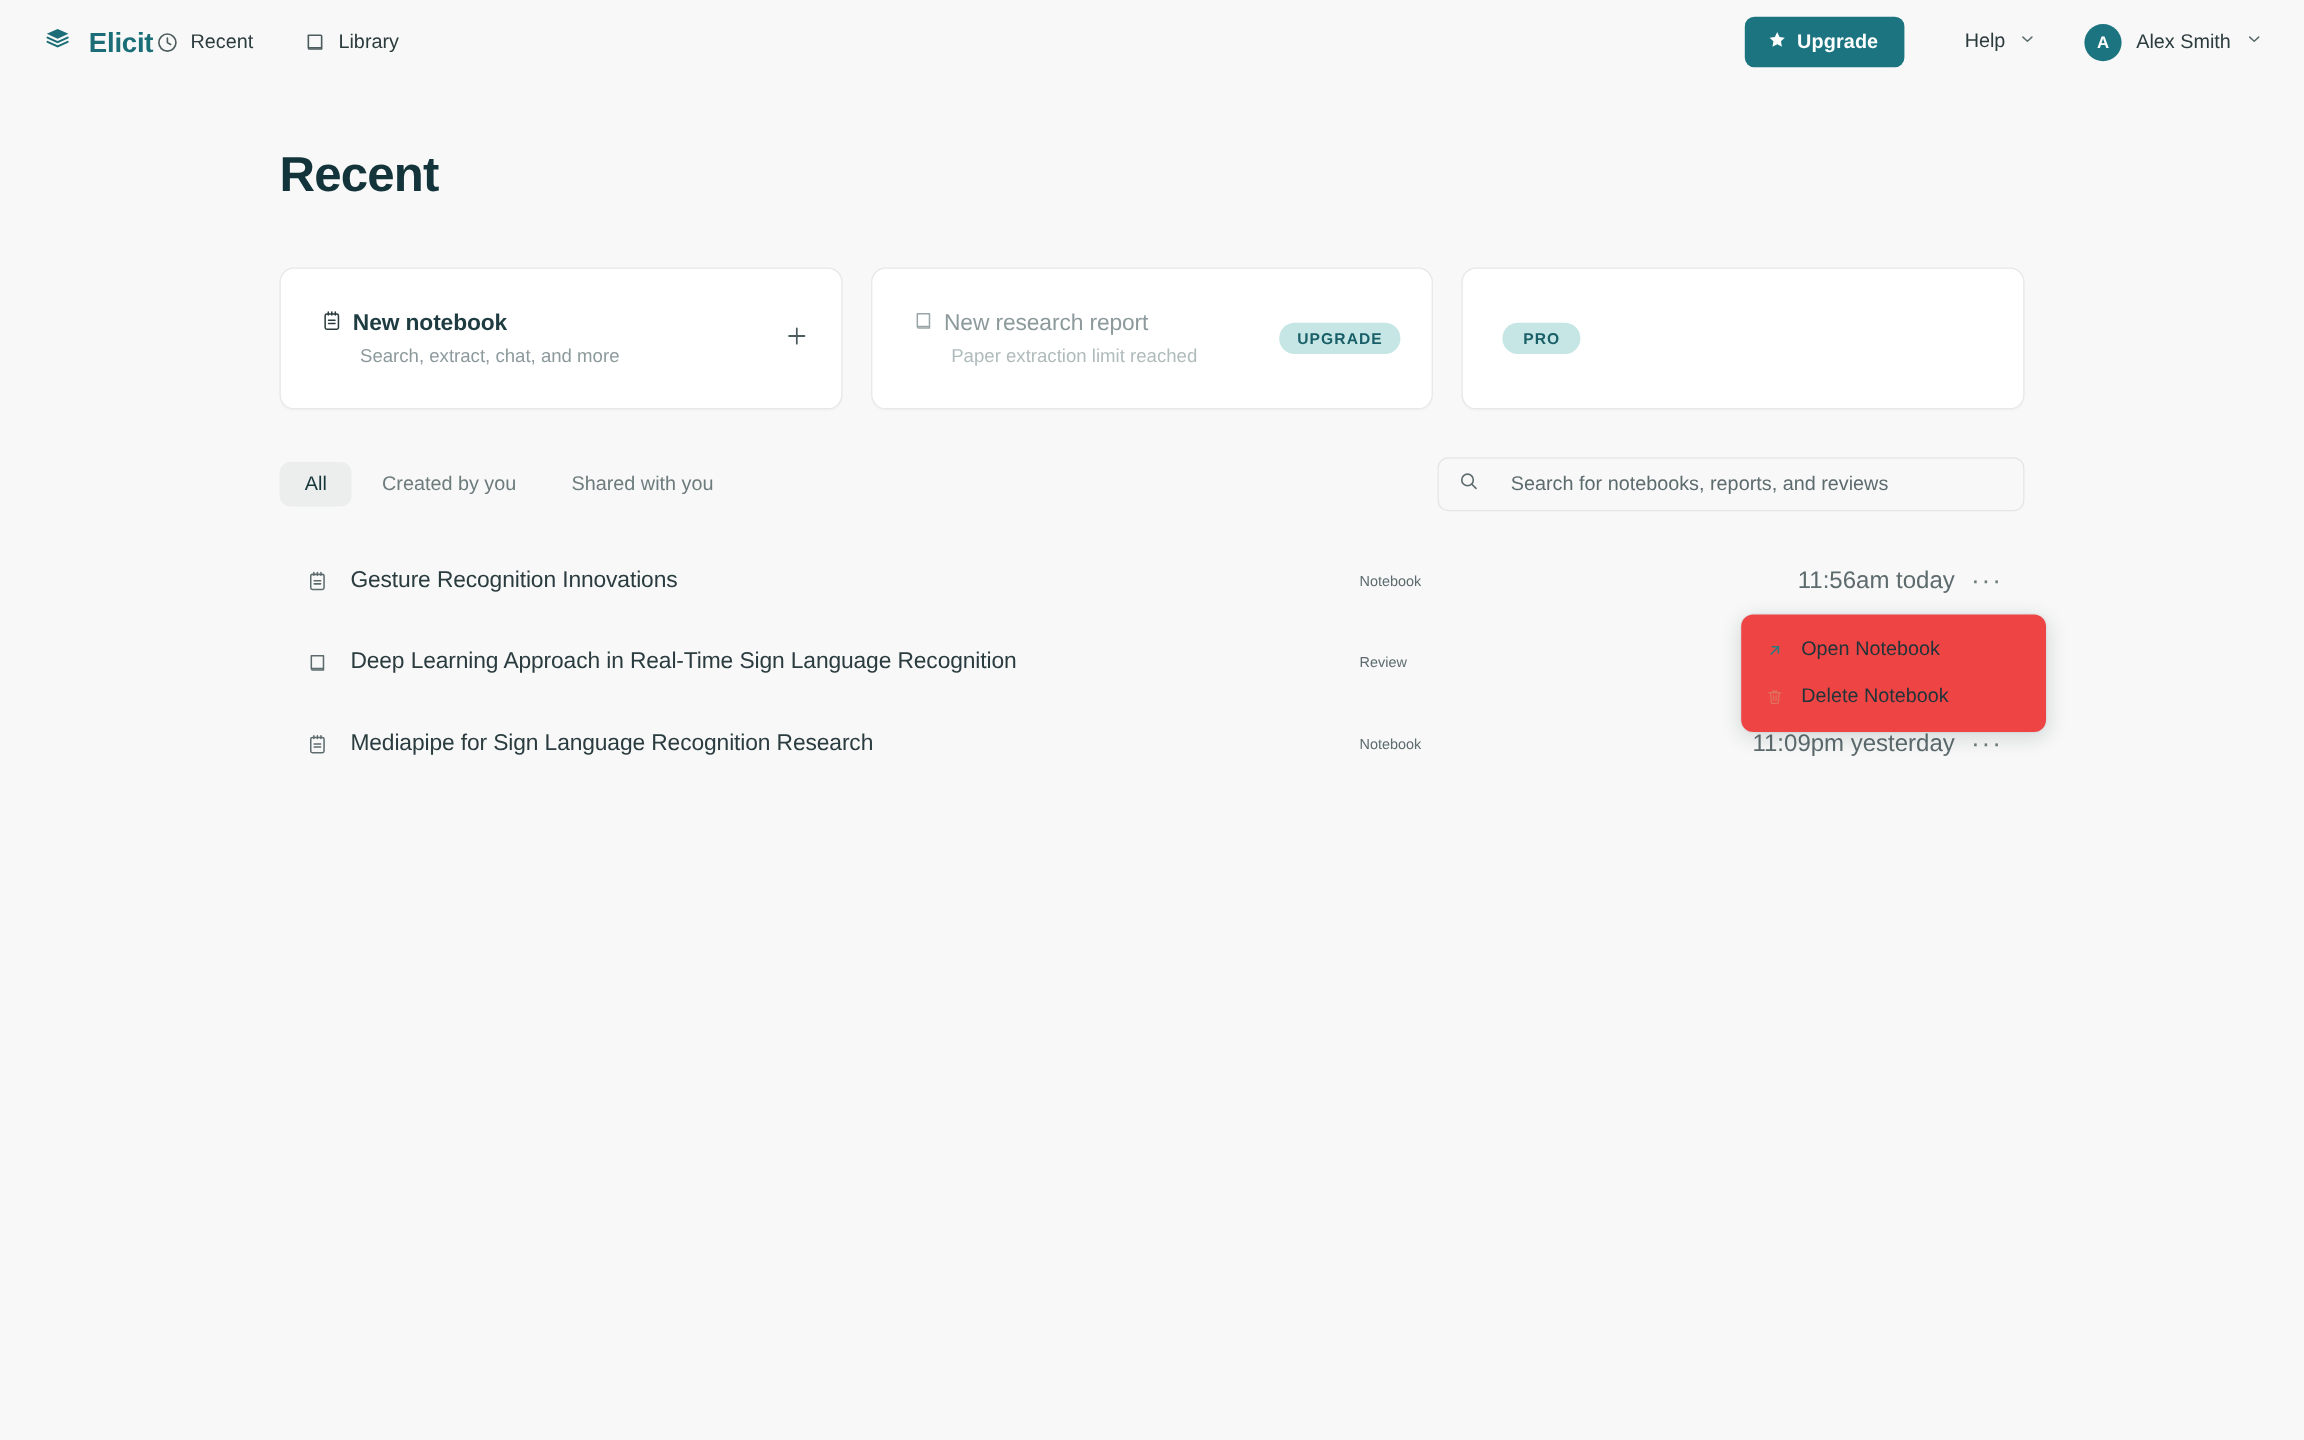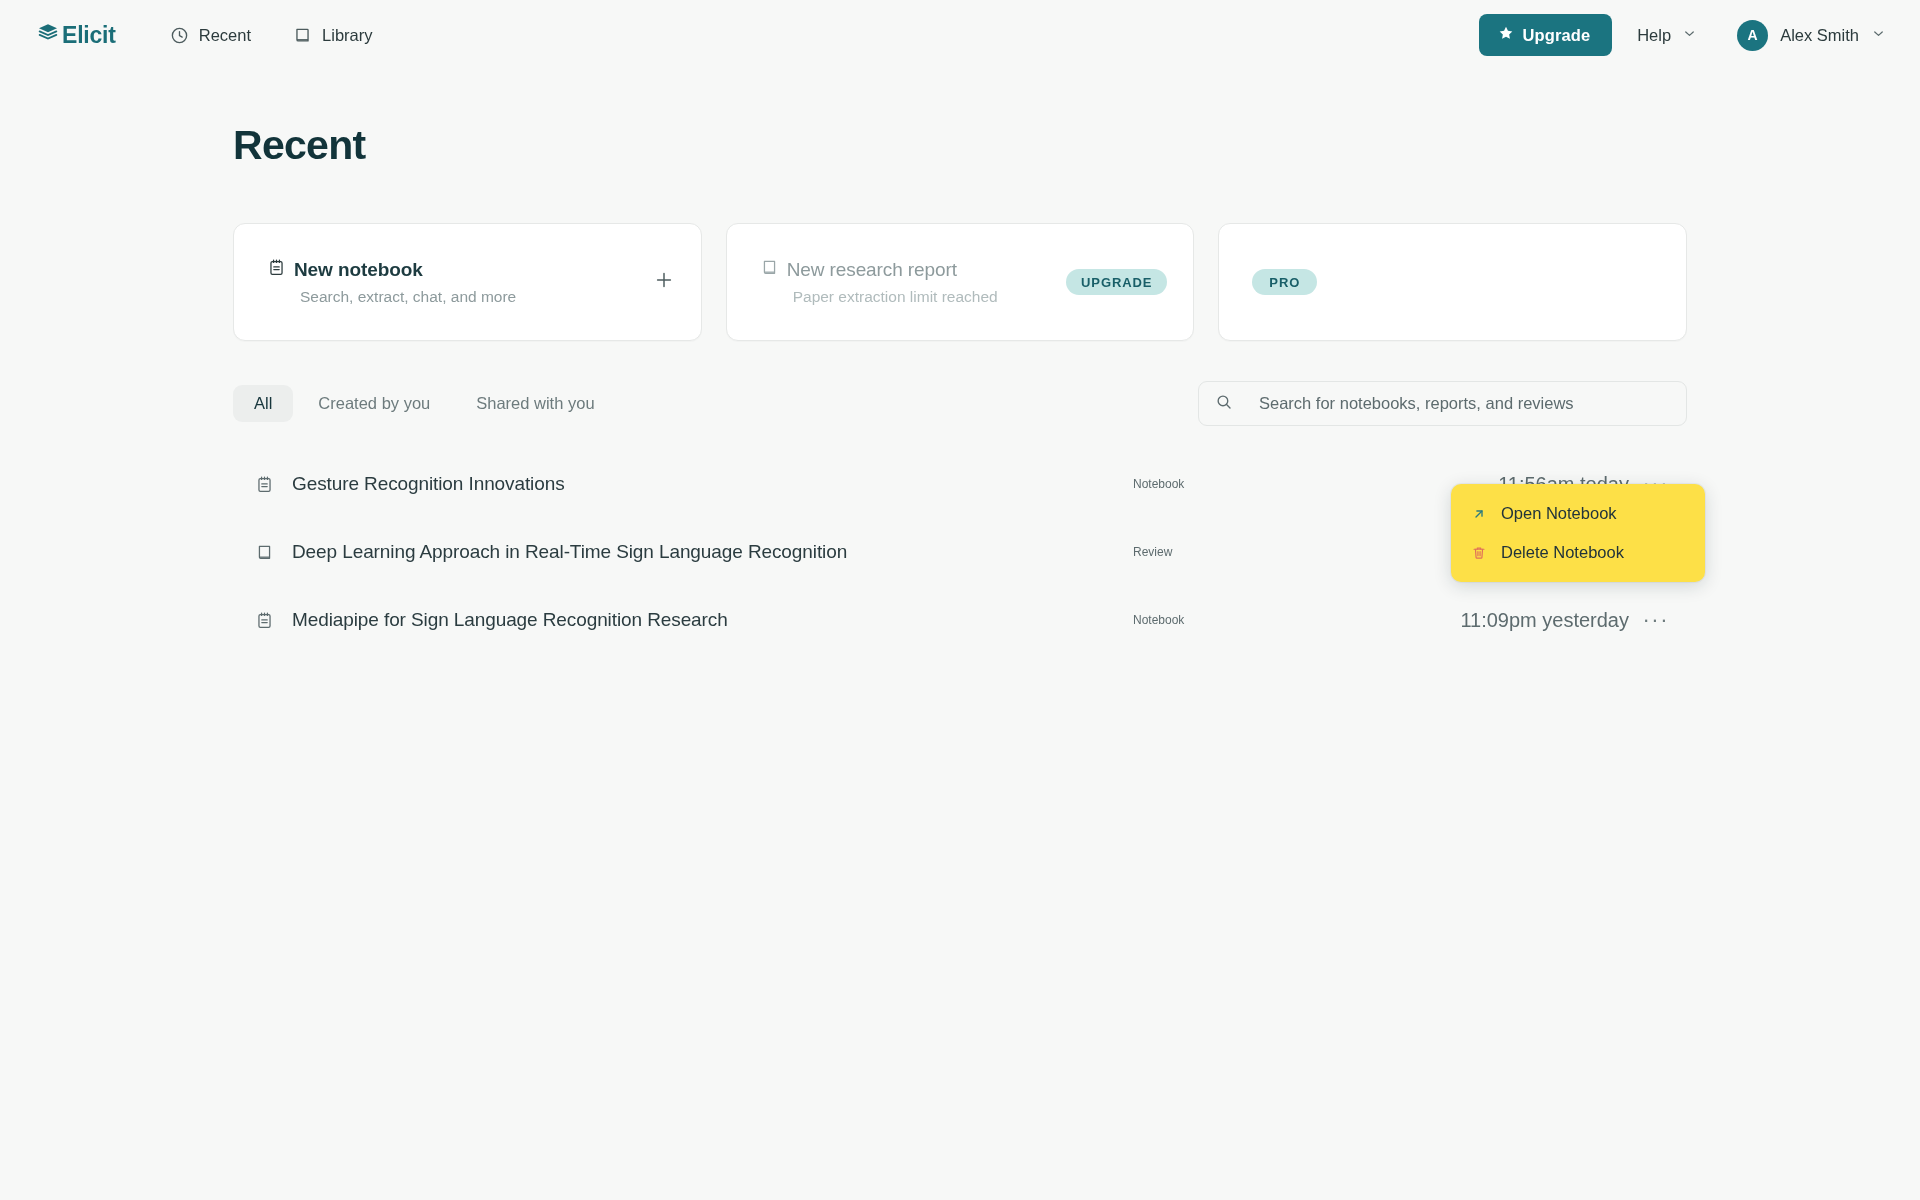--- a/index.html
+++ b/index.html
@@ -17,22 +17,21 @@
   .topbar {
     height: 70px;
     display: flex;
     align-items: center;
     padding: 0 34px 0 36px;
     background: #f7f8f7;
   }
   .brand {
     display: flex;
     align-items: center;
-    gap: 2px;
-    margin-right: 52px;
+    gap: 14px;
     cursor: pointer;
   }
   .brand-name {
     font-size: 23px;
     font-weight: 700;
     color: #1b6e78;
     letter-spacing: -0.2px;
   }
   .nav-links { display: flex; align-items: center; gap: 38px; }
   .nav-link {
@@ -60,21 +59,21 @@
     padding: 0 22px 0 19px;
     font-size: 16.5px;
     font-weight: 600;
     font-family: "Liberation Sans", sans-serif;
     cursor: pointer;
     letter-spacing: 0.1px;
   }
   .help-menu {
     display: flex;
     gap: 11px;
-    margin-left: 25px;
+    margin-left: 50px;
     font-size: 16.5px;
     color: #2c3b3d;
     cursor: pointer;
   }
   .user-menu {
     display: flex;
     align-items: center;
     gap: 12px;
     margin-left: 40px;
     cursor: pointer;
@@ -239,23 +238,23 @@
     font-size: 22px;
     line-height: 0.4;
     letter-spacing: 1.5px;
     padding-left: 12px;
   }
 
   
   .context-menu {
     position: absolute;
     left: 1451px;
-    top: 484px;
+    top: 512px;
     width: 254px;
-    background: #fde047;
+    background: #ef4444;
     border-radius: 10px;
     box-shadow: 0 4px 18px rgba(20,38,42,0.16), 0 0 0 1px rgba(20,38,42,0.045);
     padding: 10px 0;
     z-index: 40;
   }
   .menu-item {
     display: flex;
     align-items: center;
     gap: 13px;
     padding: 10px 20px;

